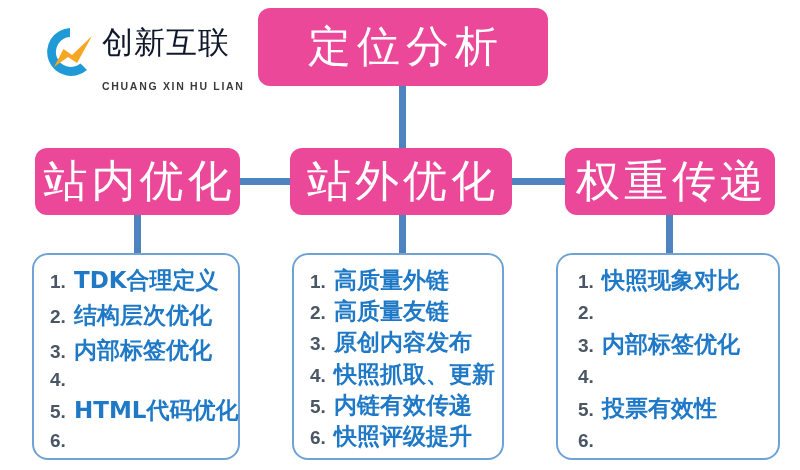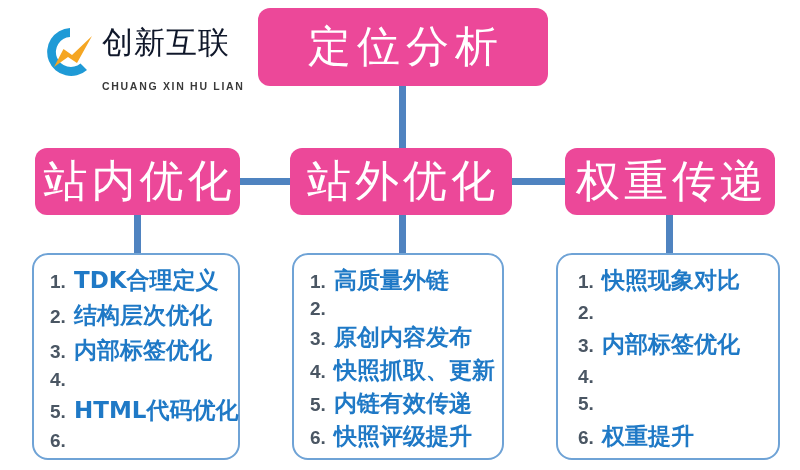--- a/index.html
+++ b/index.html
@@ -197,20 +197,21 @@
   </div>
 </div>
 
 <div class="panel" id="panel-center">
   <div class="li-row">
     <span class="li-num">1.</span>
     <span class="li-txt">高质量外链</span>
   </div>
   <div class="li-row">
     <span class="li-num">2.</span>
+    <span class="li-txt">高质量友链</span>
   </div>
   <div class="li-row">
     <span class="li-num">3.</span>
     <span class="li-txt">原创内容发布</span>
   </div>
   <div class="li-row">
     <span class="li-num">4.</span>
     <span class="li-txt">快照抓取、更新</span>
   </div>
   <div class="li-row">
@@ -233,18 +234,18 @@
   </div>
   <div class="li-row">
     <span class="li-num">3.</span>
     <span class="li-txt">内部标签优化</span>
   </div>
   <div class="li-row">
     <span class="li-num">4.</span>
   </div>
   <div class="li-row">
     <span class="li-num">5.</span>
+    <span class="li-txt">投票有效性</span>
   </div>
   <div class="li-row">
     <span class="li-num">6.</span>
-    <span class="li-txt">权重提升</span>
   </div>
 </div>
 
 </body></html>

